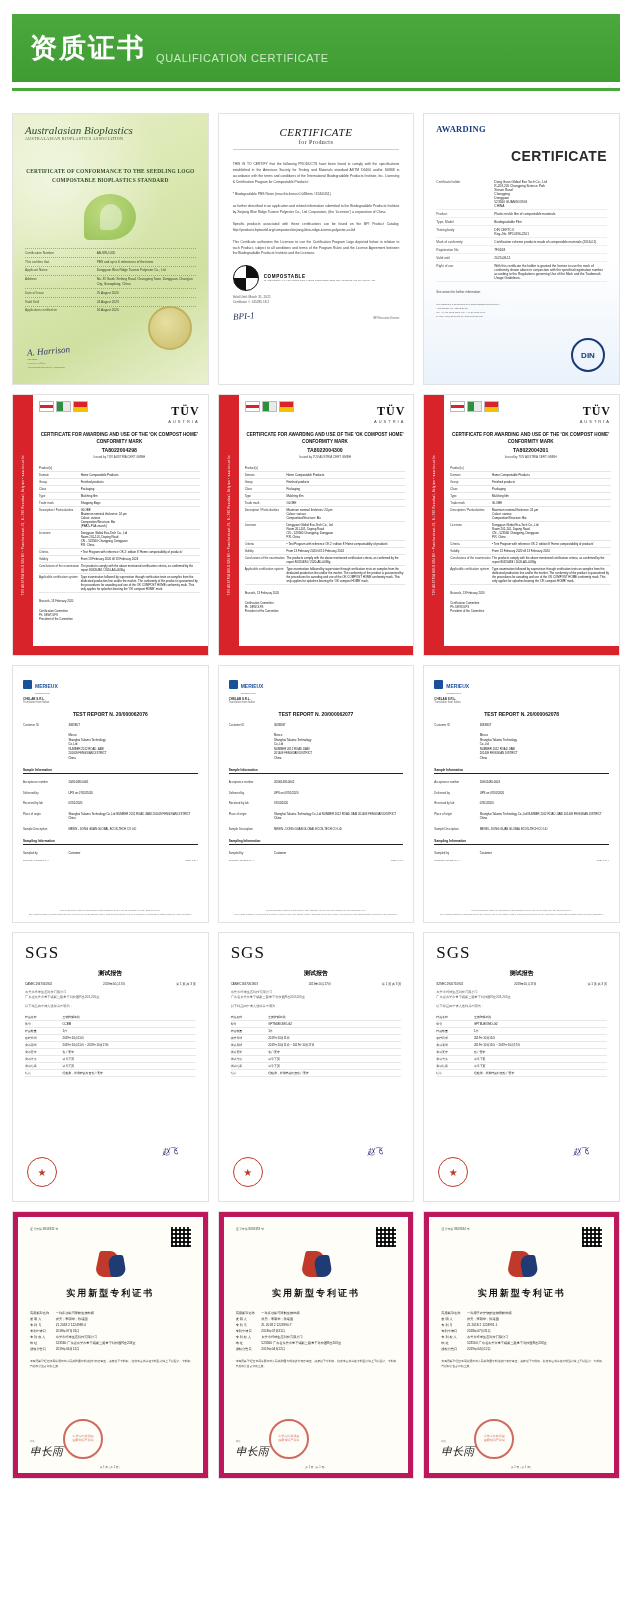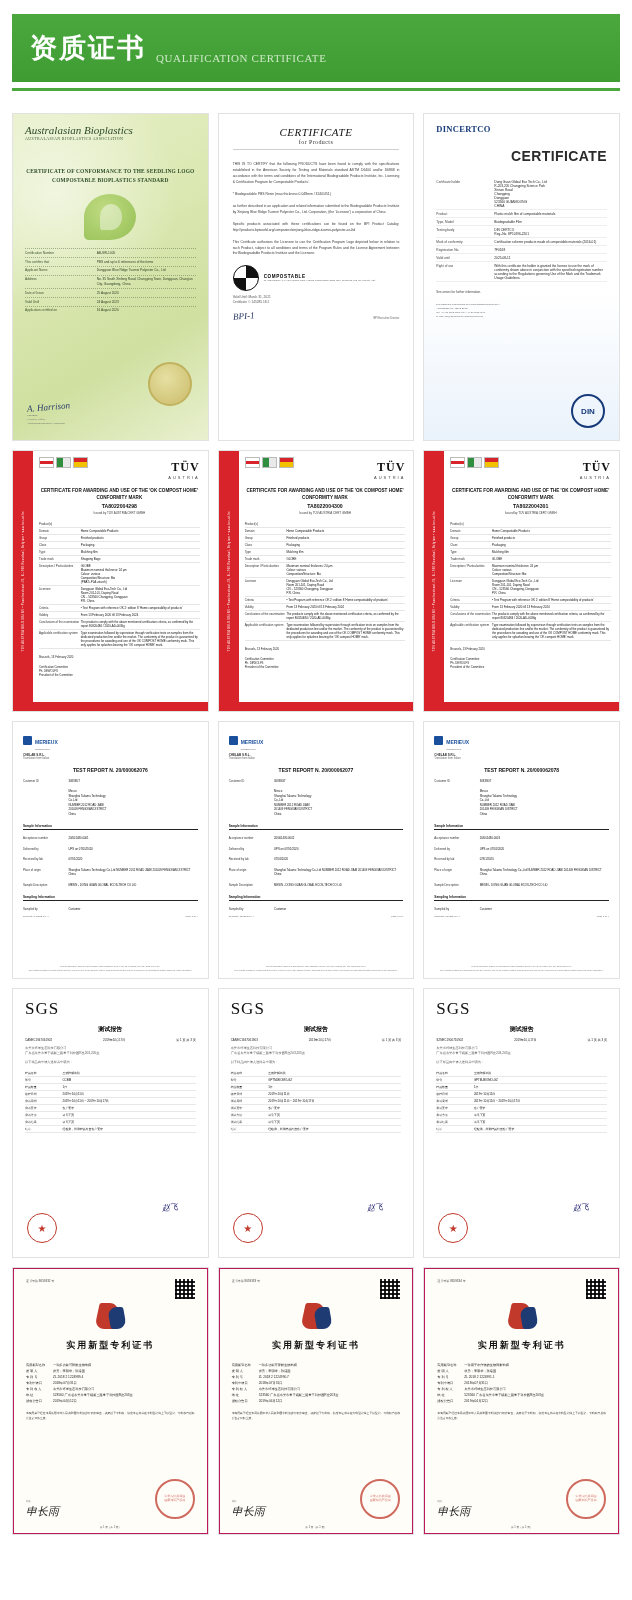--- a/index.html
+++ b/index.html
@@ -34,42 +34,41 @@
     line-height: 1;
   }
   .banner-en {
     color: #cfe9c8;
     font-size: 11px;
     letter-spacing: 0.6px;
     margin-left: 10px;
     padding-bottom: 2px;
     align-self: flex-end;
     margin-bottom: 16px;
-    font-family: Liberation Serif, serif;
   }
   .banner-rule {
     margin: 6px 12px 0 12px;
     height: 3px;
     background: #4aa83d;
   }
 
   
   .grid {
     margin: 22px 12px 20px 12px;
     display: grid;
     grid-template-columns: repeat(3, 1fr);
     gap: 9px 9px;
   }
   .cert {
     background: #ffffff;
     border: 1px solid #e2e2e2;
     overflow: hidden;
     position: relative;
   }
-  .cert.r1 { height: 328px; }
+  .cert.r1 { height: 272px; }
   .cert.r2 { height: 262px; }
   .cert.r3 { height: 258px; }
   .cert.r4 { height: 270px; }
   .cert.r5 { height: 268px; }
 
   .tiny { font-size: 3.2px; line-height: 1.5; color: #555; }
   .tiny2 { font-size: 2.6px; line-height: 1.5; color: #666; }
 
   
   .bio {
@@ -199,37 +198,37 @@
   .sgs-head { display:flex; justify-content:space-between; font-size:3px; color:#222; margin-top:4px;}
   .sgs-rows { margin-top:6px; }
   .sgs-row { display:flex; border-bottom:1px solid #e8e8e8; padding:1px 0;}
   .sgs-row .k{ width:22%; font-size:2.9px; color:#333;}
   .sgs-row .v{ width:78%; font-size:2.9px; color:#111;}
   .sgs-stamp { position:absolute; left:14px; bottom:14px; width:30px;height:30px;border-radius:50%;
      border:1.5px solid #c0392b; color:#c0392b; display:flex;align-items:center;justify-content:center;font-size:10px;}
   .sgs-sign { position:absolute; right:30px; bottom:44px; font-family:"Liberation Serif",serif; font-style:italic; font-size:8px; color:#1a1a6a; transform:rotate(-6deg);}
 
   
-  .pat { width:100%;height:100%;background:#fffdf8; border:1px solid #be185d; padding:10px 12px; position:relative;}
+  .pat { width:100%;height:100%;background:#fffdf8; border:5px solid #be185d; padding:10px 12px; position:relative;}
   .pat-top { display:flex; justify-content:space-between; align-items:flex-start;}
   .pat-no { font-size:3px; color:#444;}
   .pat-qr { width:20px;height:20px; background:
       repeating-linear-gradient(90deg,#222 0 2px,#fff 0 4px),
       repeating-linear-gradient(0deg,#222 0 2px,#fff 0 4px);
       background-blend-mode: multiply; }
   .pat-emblem { margin: 4px auto 0 auto; width:46px; height:30px; position:relative;}
   .pat-emblem .b1{position:absolute;left:10px;top:0;width:20px;height:26px;background:#c0392b;transform:skewX(-12deg);border-radius:2px 10px 2px 10px;}
   .pat-emblem .b2{position:absolute;left:22px;top:4px;width:16px;height:22px;background:#1f3b73;transform:skewX(10deg);border-radius:10px 2px 10px 2px;}
   .pat-title { text-align:center; font-size:9px; font-weight:bold; color:#111; margin-top:6px; letter-spacing:2px;}
   .pat-rows { margin-top:10px; font-size:3.2px; color:#222; line-height:1.9;}
   .pat-rows div { display:flex; }
   .pat-rows .k { width:16%; }
   .pat-rows .v { width:84%; }
   .pat-body { margin-top:6px; font-size:2.8px; color:#333; line-height:1.8; text-align:justify;}
-  .pat-bottom { position:absolute; left:12px; right:12px; bottom:14px; display:flex; justify-content:space-between; align-items:flex-end;}
+  .pat-bottom { position:absolute; left:12px; right:12px; bottom:14px; display:flex; align-items:flex-end;}
   .pat-sig { font-family:"Liberation Serif",serif; font-size:11px; color:#1b1b1b; font-style:italic;}
   .pat-seal { width:40px;height:40px;border-radius:50%; border:2px solid #c0392b; opacity:.75;
      display:flex;align-items:center;justify-content:center; color:#c0392b; font-size:3px; text-align:center; line-height:1.2;}
   .pat-date { position:absolute; left:0; right:0; bottom:4px; text-align:center; font-size:2.6px; color:#555;}
 </style>
 </head>
 <body>
 
 <div class="page">
 
@@ -314,21 +313,21 @@
         <div class="tiny">Certificate #: 145285.18.2</div>
         <div class="sign-row">
           <div class="sig-script">BPI-1</div>
           <div class="tiny2">BPI Executive Director</div>
         </div>
       </div>
     </div>
 
     <div class="cert r1">
       <div class="din">
-        <div class="din-logo">DINCERTCO</div>
+        <div class="din-logo">AWARDING</div>
         <div class="din-head">CERTIFICATE</div>
         <div class="din-rows">
           <div class="din-row">
               <div class="k">Certificate holder</div>
               <div class="v" style="white-space:pre-line">Dong Guan Global Eco Tech Co., Ltd
 R-203,205 Changping Science Park
 Xinsan Road
 Changping
 Dongguan
 523560 GUANGDONG

